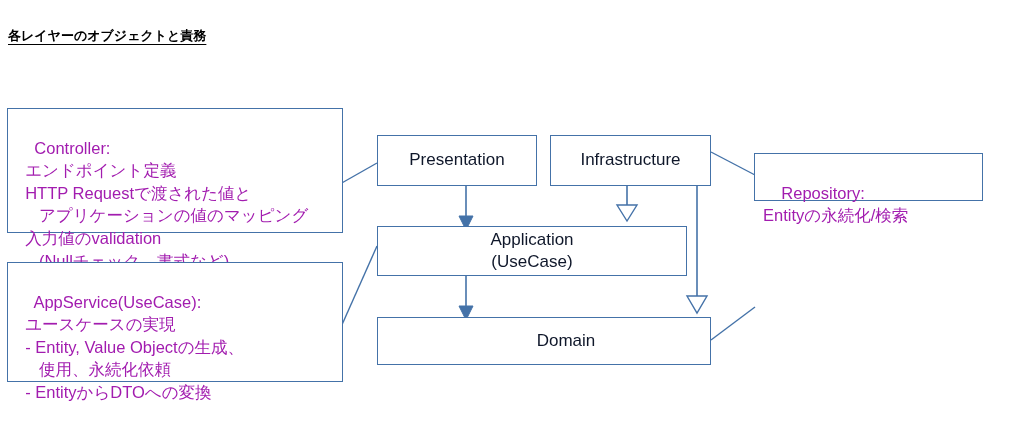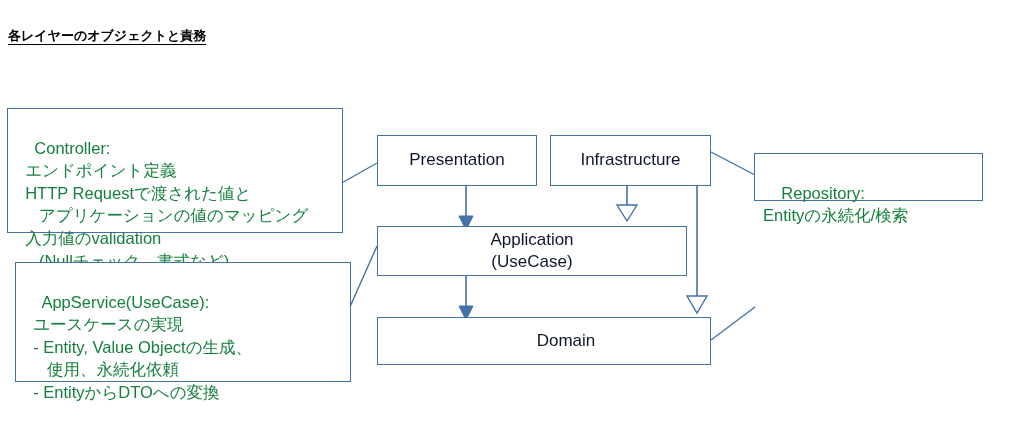--- a/index.html
+++ b/index.html
@@ -31,21 +31,21 @@
   .box{
     position:absolute;
     box-sizing:border-box;
     border:1px solid #4472a8;
     background:#ffffff;
   }
   .note{
     padding:5px 6px 4px 8px;
     font-size:16.5px;
     line-height:1.37;
-    color:#15803d;
+    color:#a21caf;
     white-space:pre;
   }
   .layer{
     display:flex;
     align-items:center;
     justify-content:center;
     text-align:center;
     font-size:17px;
     line-height:1.3;
     color:#0f172a;
@@ -96,21 +96,21 @@
 
   <div class="box note" style="left:7px;top:108px;width:336px;height:125px;">
     <span>Controller:
   エンドポイント定義
   HTTP Requestで渡された値と
      アプリケーションの値のマッピング
   入力値のvalidation
      (Nullチェック、書式など)</span>
   </div>
 
-  <div class="box note" style="left:15px;top:262px;width:336px;height:120px;">
+  <div class="box note" style="left:7px;top:262px;width:336px;height:120px;">
     <span>AppService(UseCase):
   ユースケースの実現
   - Entity, Value Objectの生成、
      使用、永続化依頼
   - EntityからDTOへの変換</span>
   </div>
 
   <div class="box layer" style="left:377px;top:135px;width:160px;height:51px;">
     <span>Presentation</span>
   </div>

